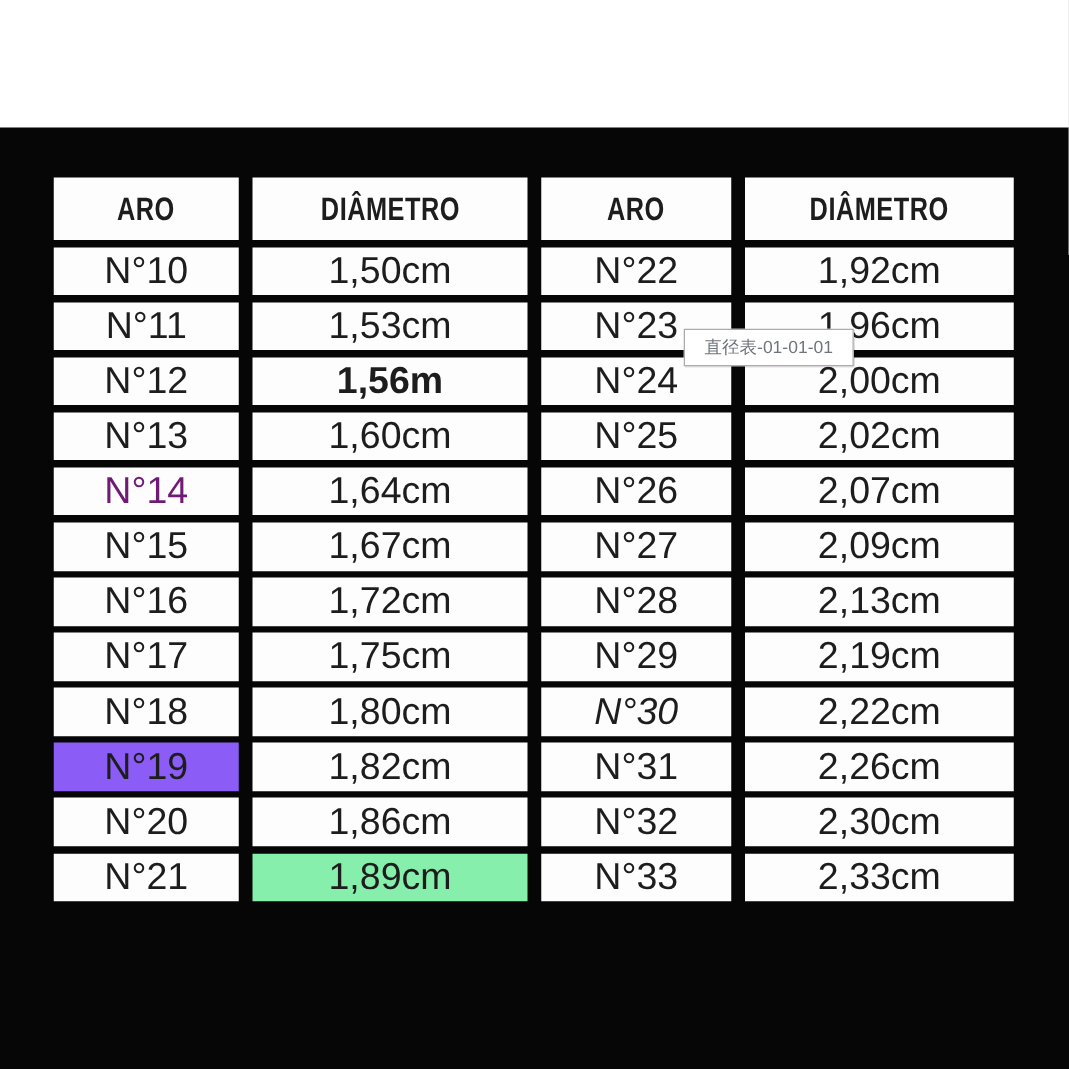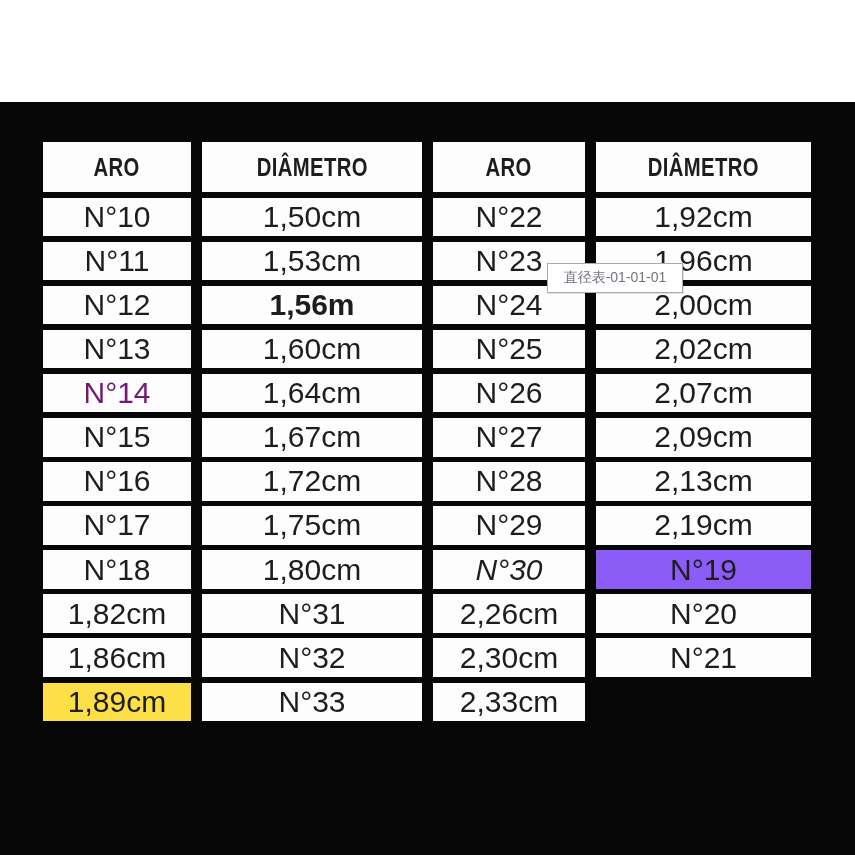--- a/index.html
+++ b/index.html
@@ -116,28 +116,29 @@
       <div class="cell data-cell" style="background: rgb(253, 253, 253); color: rgb(29, 29, 29);">1,72cm</div>
       <div class="cell data-cell" style="background: rgb(253, 253, 253); color: rgb(29, 29, 29);">N°28</div>
       <div class="cell data-cell" style="background: rgb(253, 253, 253); color: rgb(29, 29, 29);">2,13cm</div>
       <div class="cell data-cell" style="background: rgb(253, 253, 253); color: rgb(29, 29, 29);">N°17</div>
       <div class="cell data-cell" style="background: rgb(253, 253, 253); color: rgb(29, 29, 29);">1,75cm</div>
       <div class="cell data-cell" style="background: rgb(253, 253, 253); color: rgb(29, 29, 29);">N°29</div>
       <div class="cell data-cell" style="background: rgb(253, 253, 253); color: rgb(29, 29, 29);">2,19cm</div>
       <div class="cell data-cell" style="background: rgb(253, 253, 253); color: rgb(29, 29, 29);">N°18</div>
       <div class="cell data-cell" style="background: rgb(253, 253, 253); color: rgb(29, 29, 29);">1,80cm</div>
       <div class="cell data-cell" style="background: rgb(253, 253, 253); color: rgb(29, 29, 29); font-style: italic;">N°30</div>
+      <div class="cell data-cell" style="background: rgb(253, 253, 253); color: rgb(29, 29, 29);">2,22cm</div>
       <div class="cell data-cell" style="background: #8b5cf6; color: rgb(29, 29, 29);">N°19</div>
       <div class="cell data-cell" style="background: rgb(253, 253, 253); color: rgb(29, 29, 29);">1,82cm</div>
       <div class="cell data-cell" style="background: rgb(253, 253, 253); color: rgb(29, 29, 29);">N°31</div>
       <div class="cell data-cell" style="background: rgb(253, 253, 253); color: rgb(29, 29, 29);">2,26cm</div>
       <div class="cell data-cell" style="background: rgb(253, 253, 253); color: rgb(29, 29, 29);">N°20</div>
       <div class="cell data-cell" style="background: rgb(253, 253, 253); color: rgb(29, 29, 29);">1,86cm</div>
       <div class="cell data-cell" style="background: rgb(253, 253, 253); color: rgb(29, 29, 29);">N°32</div>
       <div class="cell data-cell" style="background: rgb(253, 253, 253); color: rgb(29, 29, 29);">2,30cm</div>
       <div class="cell data-cell" style="background: rgb(253, 253, 253); color: rgb(29, 29, 29);">N°21</div>
-      <div class="cell data-cell" style="background: #fde047; color: rgb(29, 29, 29);">1,89cm</div>
+      <div class="cell data-cell" style="background: #86efac; color: rgb(29, 29, 29);">1,89cm</div>
       <div class="cell data-cell" style="background: rgb(253, 253, 253); color: rgb(29, 29, 29);">N°33</div>
       <div class="cell data-cell" style="background: rgb(253, 253, 253); color: rgb(29, 29, 29);">2,33cm</div>
     </div>
 </div>
 
 <div class="watermark" style="color: rgb(112, 117, 125); border-color: rgb(171, 171, 171);">直径表-01-01-01</div>
 
 </body></html>

